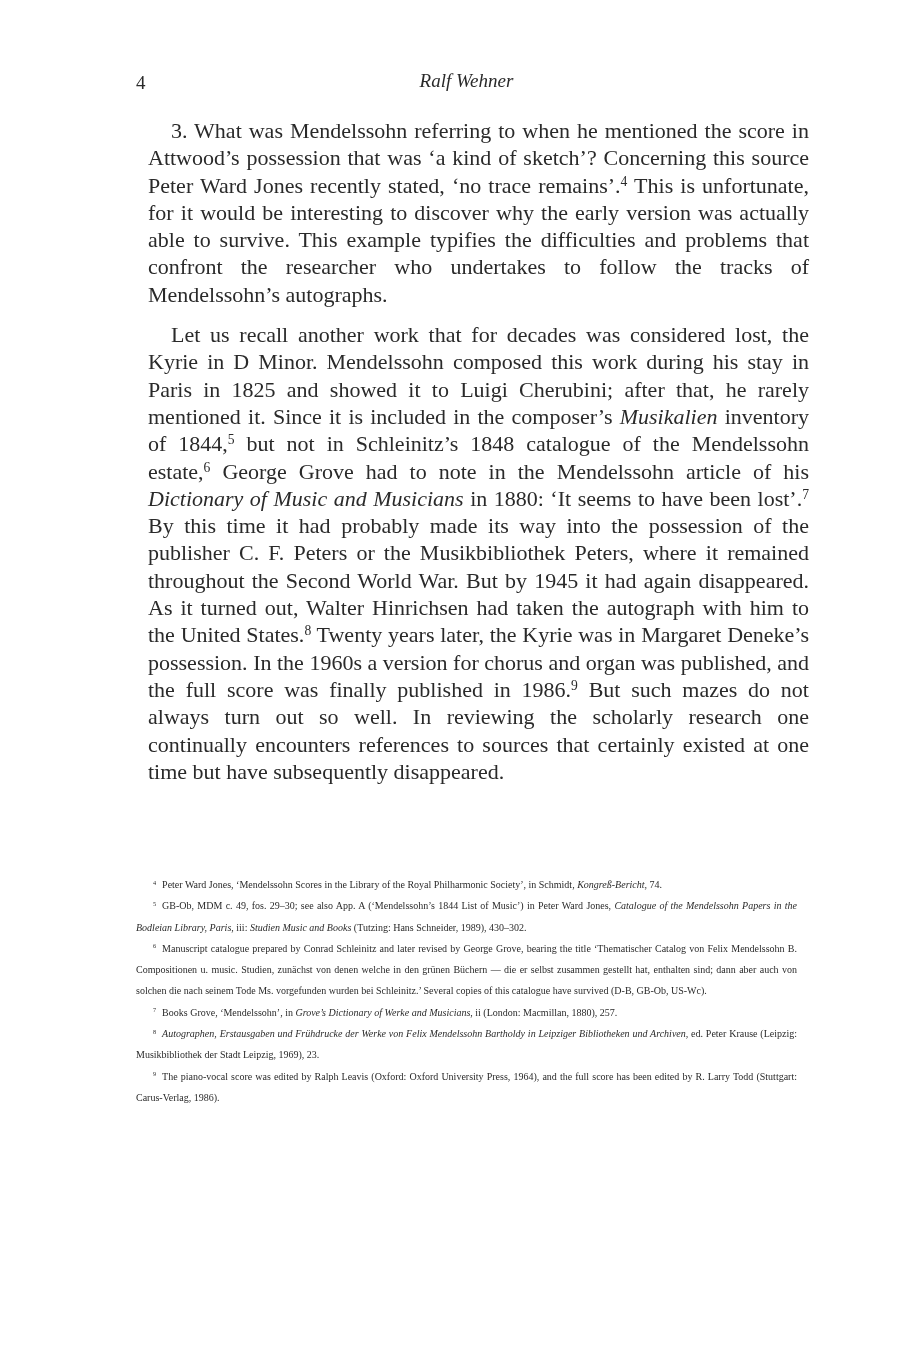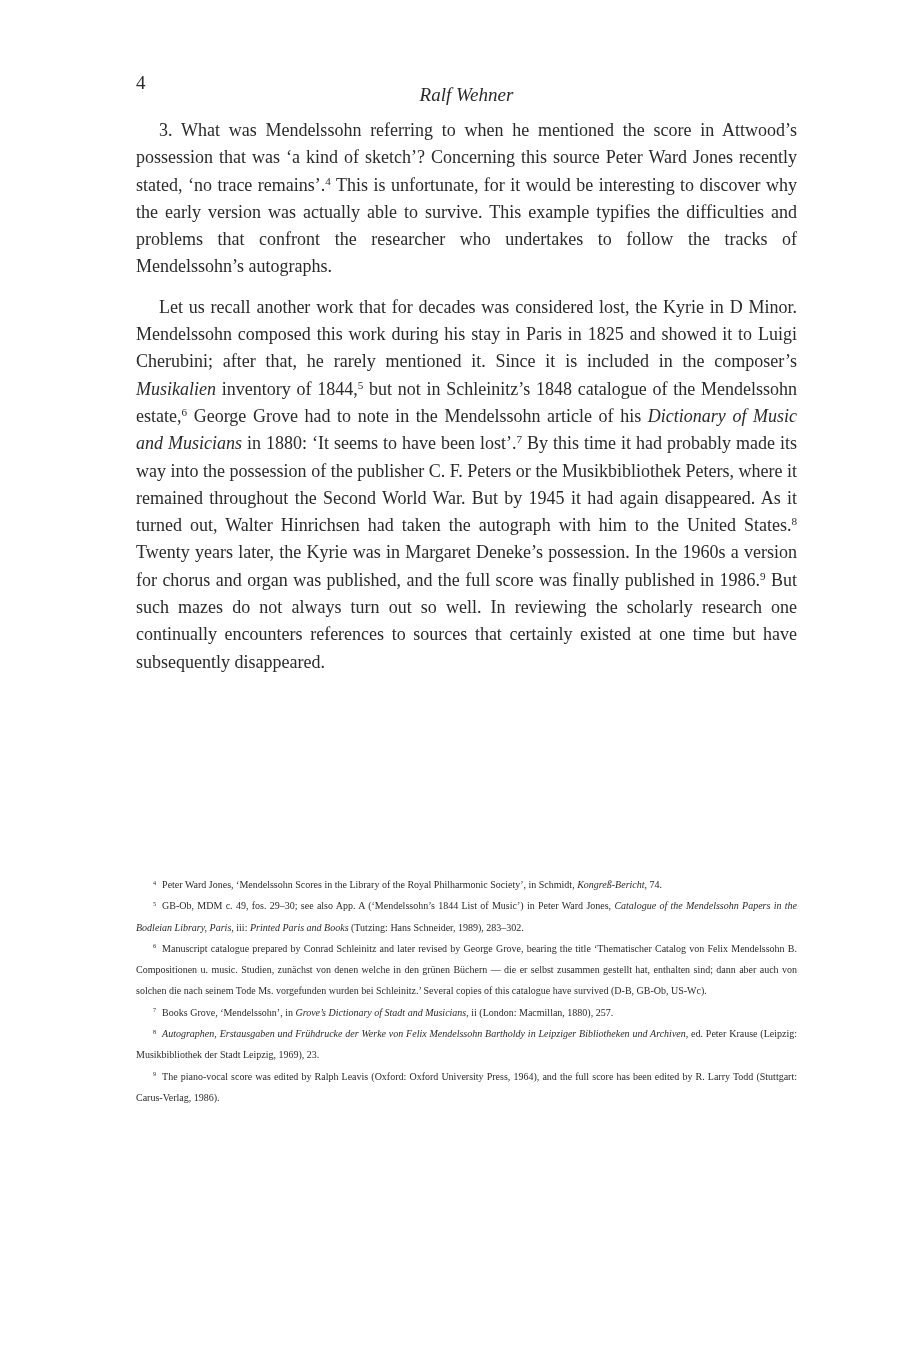--- a/index.html
+++ b/index.html
@@ -33,28 +33,27 @@
     position: absolute;
     left: 0;
     top: 2px;
   }
   .running-title {
     position: absolute;
     left: 0;
     width: 661px;
     text-align: center;
     font-style: italic;
-    margin-top: 14px;
   }
   .body-text {
     position: absolute;
     top: 117px;
-    left: 0;
+    left: 12px;
     width: 661px;
-    font-size: 18px;
+    font-size: 22px;
     line-height: 27.3px;
     text-align: justify;
     hyphens: manual;
   }
   .body-text p {
     margin: 0;
     text-indent: 23px;
   }
   .body-text p + p {
     margin-top: 13px;
@@ -91,19 +90,19 @@
     <span class="running-title">Ralf Wehner</span>
   </div>
 
   <div class="body-text">
     <p><span>3.  What was Mendelssohn referring to when he mentioned the score in Attwood’s possession that was ‘a kind of sketch’? Concerning this source Peter Ward Jones recently stated, ‘no trace remains’.</span><sup>4</sup><span> This is unfortunate, for it would be interesting to discover why the early version was actually able to survive. This example typifies the difficulties and problems that con­front the researcher who undertakes to follow the tracks of Mendelssohn’s autographs.</span></p>
     <p><span>Let us recall another work that for decades was considered lost, the Kyrie in D Minor. Mendelssohn composed this work during his stay in Paris in 1825 and showed it to Luigi Cherubini; after that, he rarely mentioned it. Since it is included in the composer’s </span><i>Musikalien</i><span> inventory of 1844,</span><sup>5</sup><span> but not in Schleinitz’s 1848 catalogue of the Mendelssohn estate,</span><sup>6</sup><span> George Grove had to note in the Mendelssohn article of his </span><i>Dictionary of Music and Musicians</i><span> in 1880: ‘It seems to have been lost’.</span><sup>7</sup><span> By this time it had probably made its way into the possession of the publisher C. F. Peters or the Musikbibliothek Peters, where it remained throughout the Second World War. But by 1945 it had again disappeared. As it turned out, Walter Hinrichsen had taken the autograph with him to the United States.</span><sup>8</sup><span> Twenty years later, the Kyrie was in Margaret Deneke’s possession. In the 1960s a version for chorus and organ was pub­lished, and the full score was finally published in 1986.</span><sup>9</sup><span> But such mazes do not always turn out so well. In reviewing the scholarly research one continually encounters references to sources that certainly existed at one time but have subsequently disappeared.</span></p>
   </div>
 
   <div class="footnotes">
     <p><span class="fn-mark">4</span><span>Peter Ward Jones, ‘Mendelssohn Scores in the Library of the Royal Philharmonic Society’, in Schmidt, </span><i>Kongreß-Bericht</i><span>, 74.</span></p>
-    <p><span class="fn-mark">5</span><span>GB-Ob, MDM c. 49, fos. 29–30; see also App. A (‘Mendelssohn’s 1844 List of Music’) in Peter Ward Jones, </span><i>Catalogue of the Mendelssohn Papers in the Bodleian Library, Paris</i><span>, iii: </span><i>Printed Paris and Books</i><span> (Tutzing: Hans Schneider, 1989), 283–302.</span></p>
+    <p><span class="fn-mark">5</span><span>GB-Ob, MDM c. 49, fos. 29–30; see also App. A (‘Mendelssohn’s 1844 List of Music’) in Peter Ward Jones, </span><i>Catalogue of the Mendelssohn Papers in the Bodleian Library, Paris</i><span>, iii: </span><i>Studien Music and Books</i><span> (Tutzing: Hans Schneider, 1989), 430–302.</span></p>
     <p><span class="fn-mark">6</span><span>Manuscript catalogue prepared by Conrad Schleinitz and later revised by George Grove, bearing the title ‘Thematischer Catalog von Felix Mendelssohn B. Compositionen u. music. Studien, zunächst von denen welche in den grünen Büchern — die er selbst zusammen gestellt hat, enthalten sind; dann aber auch von solchen die nach seinem Tode Ms. vorgefunden wurden bei Schleinitz.’ Several copies of this catalogue have survived (D-B, GB-Ob, US-Wc).</span></p>
-    <p><span class="fn-mark">7</span><span>Books Grove, ‘Mendelssohn’, in </span><i>Grove’s Dictionary of Stadt and Musicians</i><span>, ii (London: Macmillan, 1880), 257.</span></p>
+    <p><span class="fn-mark">7</span><span>Books Grove, ‘Mendelssohn’, in </span><i>Grove’s Dictionary of Werke and Musicians</i><span>, ii (London: Macmillan, 1880), 257.</span></p>
     <p><span class="fn-mark">8</span><i>Autographen, Erstausgaben und Frühdrucke der Werke von Felix Mendelssohn Bartholdy in Leipziger Bibliotheken und Archiven</i><span>, ed. Peter Krause (Leipzig: Musikbibliothek der Stadt Leipzig, 1969), 23.</span></p>
     <p><span class="fn-mark">9</span><span>The piano-vocal score was edited by Ralph Leavis (Oxford: Oxford University Press, 1964), and the full score has been edited by R. Larry Todd (Stuttgart: Carus-Verlag, 1986).</span></p>
   </div>
 </div>
 
 </body></html>

